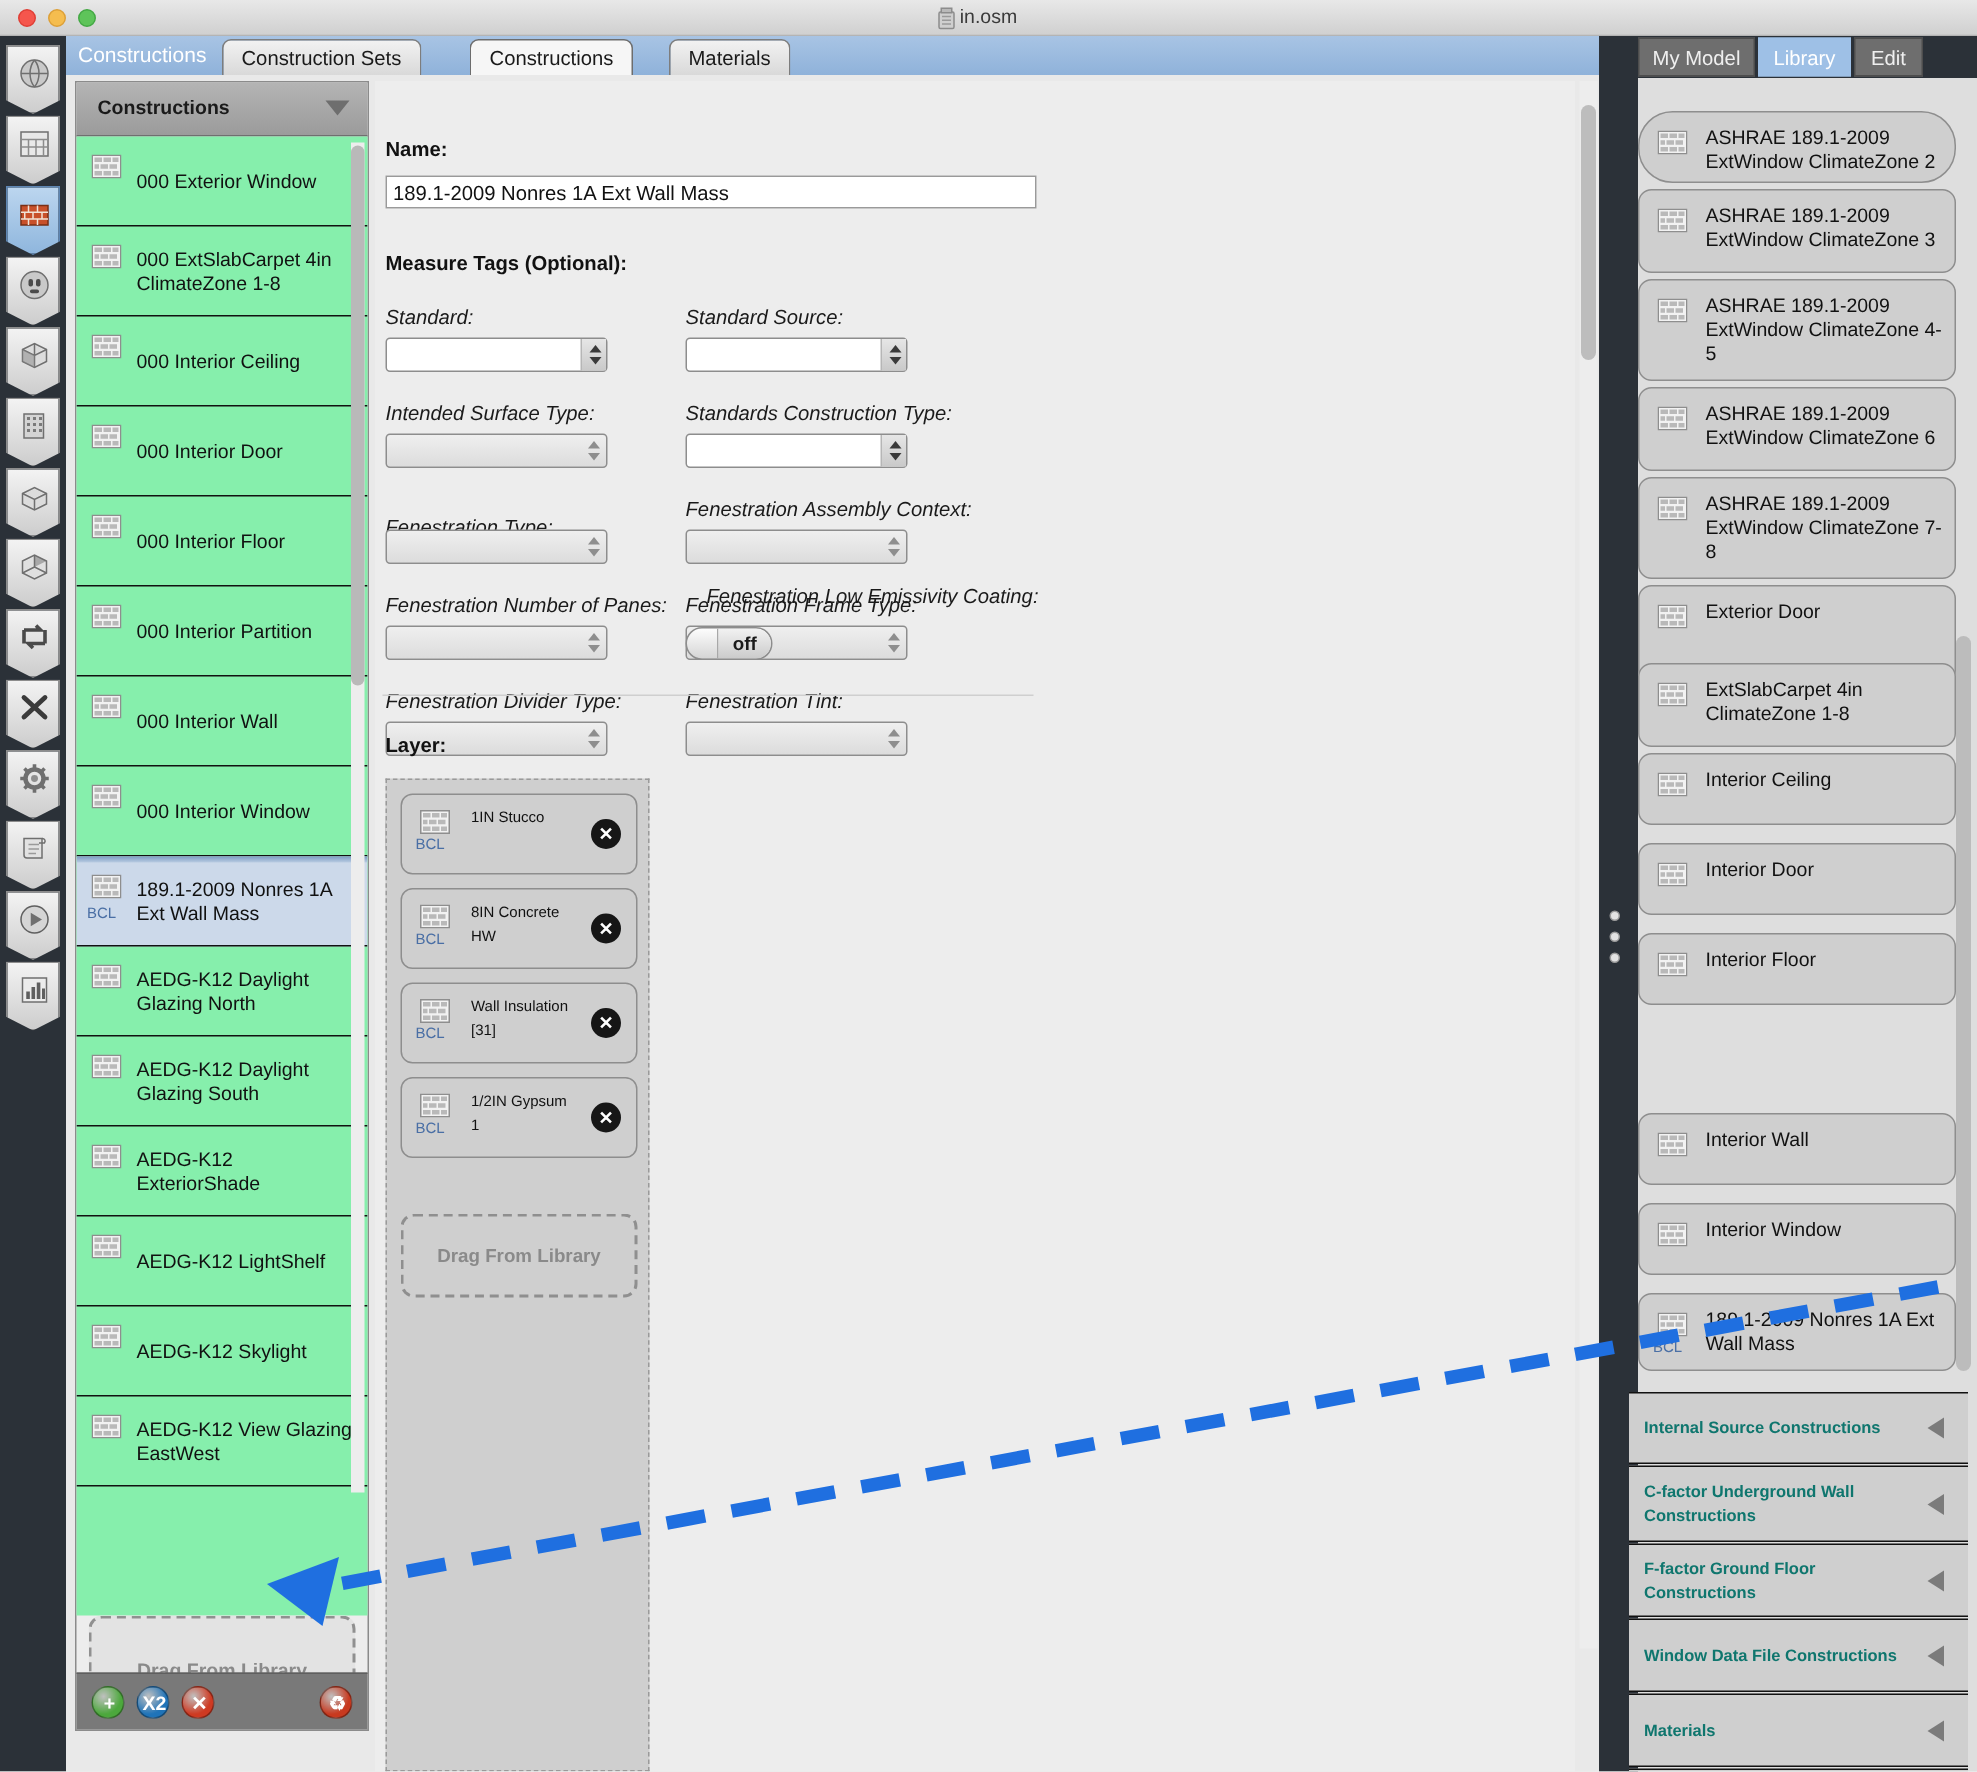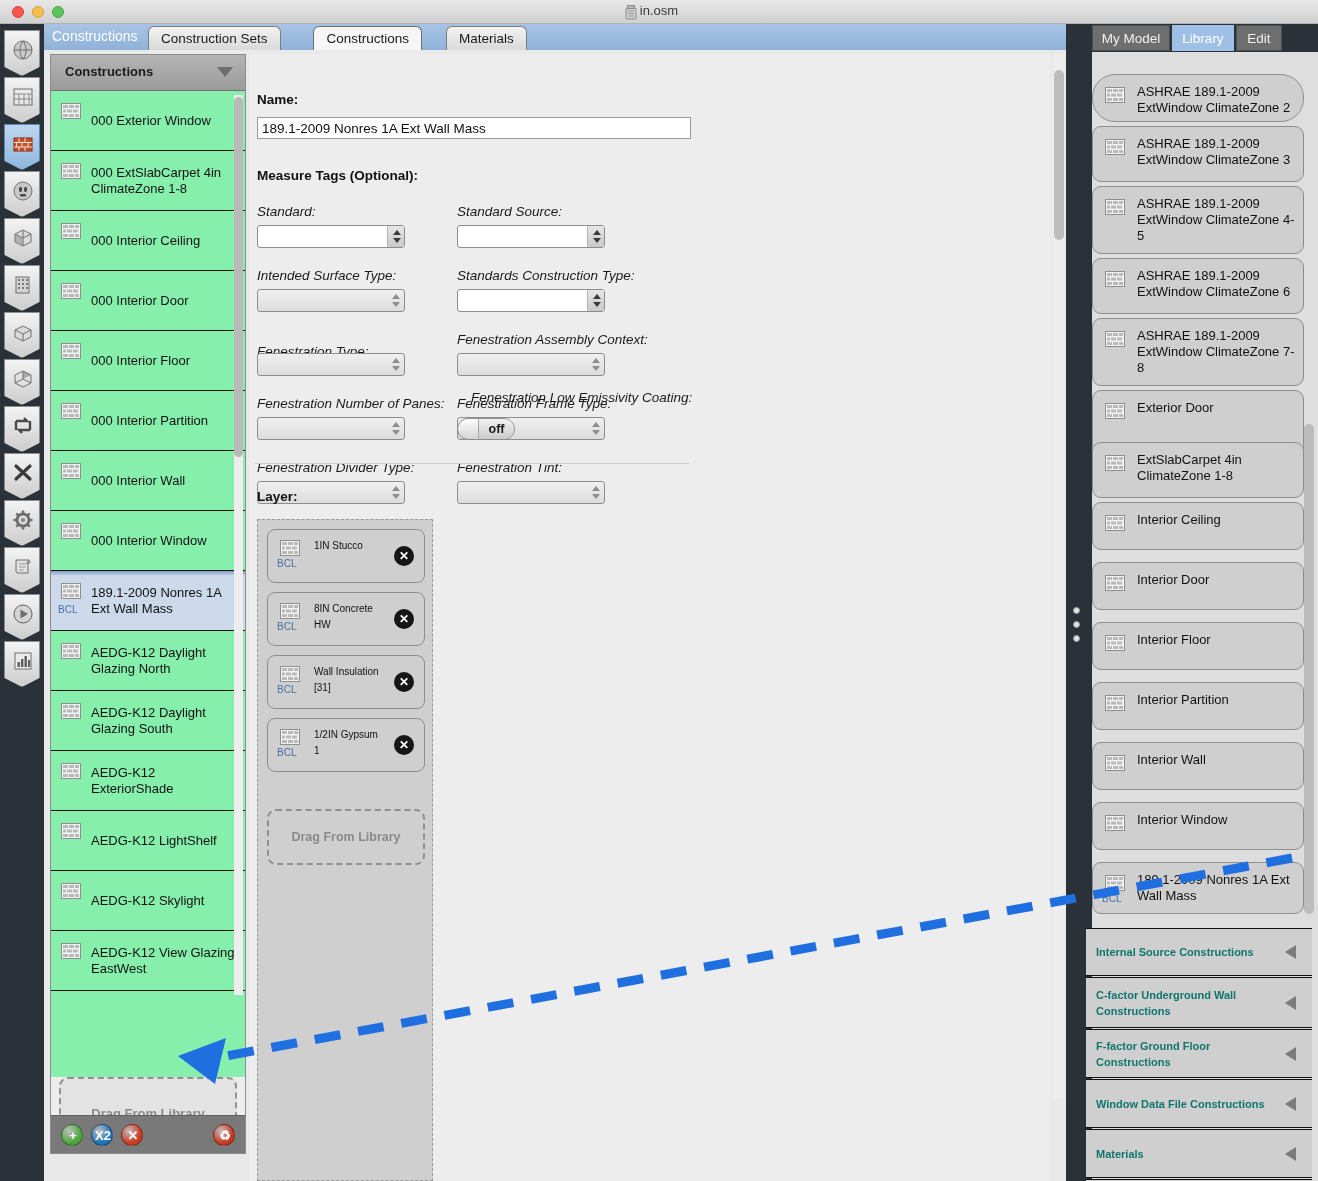--- a/index.html
+++ b/index.html
@@ -1012,37 +1012,20 @@
               <rect x="2" y="6.5" width="3" height="3"></rect>
               <rect x="6" y="6.5" width="5" height="3"></rect>
               <rect x="12" y="6.5" width="5" height="3"></rect>
               <rect x="2" y="11" width="5" height="3"></rect>
               <rect x="8" y="11" width="5" height="3"></rect>
               <rect x="14" y="11" width="4" height="3"></rect>
             </g>
           </svg>
           <span class="ltxt">Interior Floor</span>
         </div>
-        <div class="libcard" style="top: 630px; height: 48px;">
-          <svg class="bricks" viewBox="0 0 20 16">
-            <rect x="0.5" y="0.5" width="19" height="15" fill="#f2f2f2" stroke="#8e8e8e"></rect>
-            <g fill="#b9b9b9">
-              <rect x="2" y="2" width="5" height="3"></rect>
-              <rect x="8" y="2" width="5" height="3"></rect>
-              <rect x="14" y="2" width="4" height="3"></rect>
-              <rect x="2" y="6.5" width="3" height="3"></rect>
-              <rect x="6" y="6.5" width="5" height="3"></rect>
-              <rect x="12" y="6.5" width="5" height="3"></rect>
-              <rect x="2" y="11" width="5" height="3"></rect>
-              <rect x="8" y="11" width="5" height="3"></rect>
-              <rect x="14" y="11" width="4" height="3"></rect>
-            </g>
-          </svg>
-          <span class="ltxt">Interior Partition</span>
-        </div>
         <div class="libcard" style="top: 690px; height: 48px;">
           <svg class="bricks" viewBox="0 0 20 16">
             <rect x="0.5" y="0.5" width="19" height="15" fill="#f2f2f2" stroke="#8e8e8e"></rect>
             <g fill="#b9b9b9">
               <rect x="2" y="2" width="5" height="3"></rect>
               <rect x="8" y="2" width="5" height="3"></rect>
               <rect x="14" y="2" width="4" height="3"></rect>
               <rect x="2" y="6.5" width="3" height="3"></rect>
               <rect x="6" y="6.5" width="5" height="3"></rect>
               <rect x="12" y="6.5" width="5" height="3"></rect>

